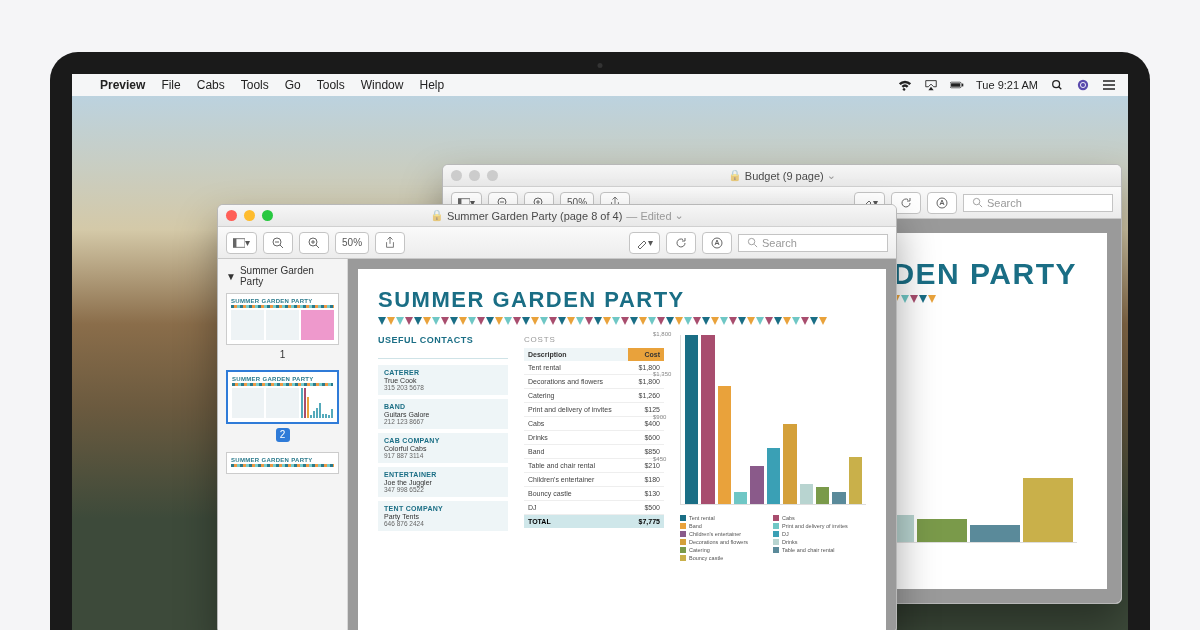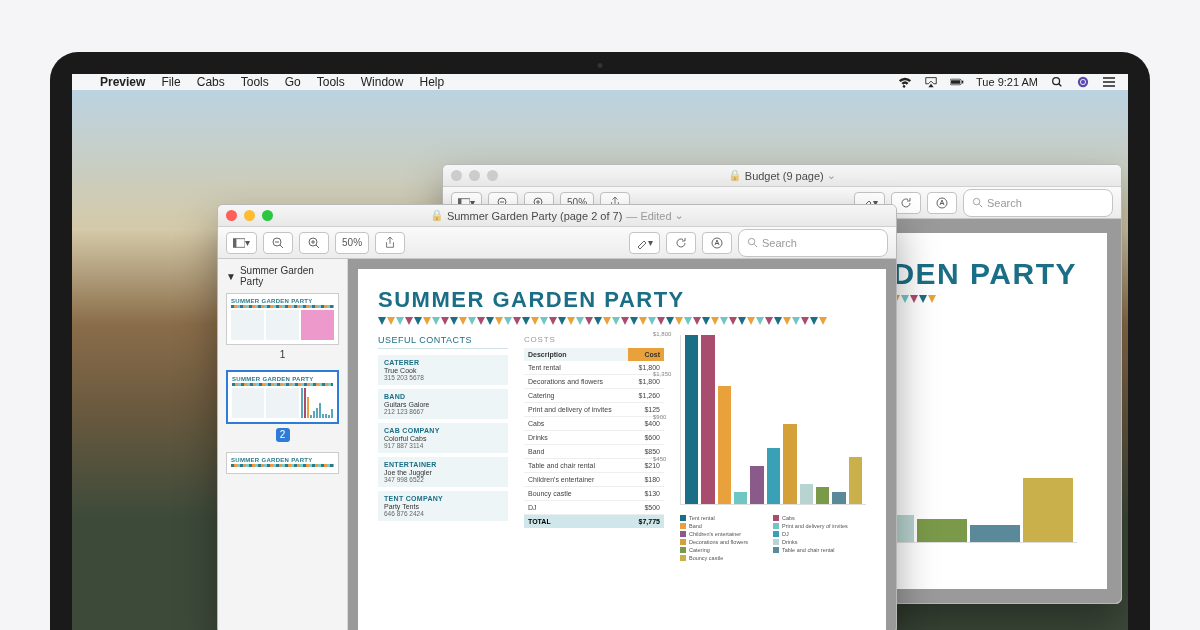--- a/index.html
+++ b/index.html
@@ -1,36 +1,36 @@
 <!DOCTYPE html>
 <html><head>
 <meta charset="utf-8">
 <style>
 *{margin:0;padding:0;box-sizing:border-box;font-family:-apple-system,"Helvetica Neue",Arial,sans-serif}
 body{width:1200px;height:630px;background:#f5f5f7;overflow:hidden;position:relative}
 .laptop-frame{position:absolute;top:52px;left:50px;right:50px;bottom:0;background:#1a1a1a;border-radius:28px 28px 0 0;padding:22px 22px 0}
 .camera{position:absolute;top:11px;left:50%;transform:translateX(-50%);width:5px;height:5px;background:#333;border-radius:50%}
 .screen{width:100%;height:100%;background:linear-gradient(180deg,#b8d4e8 0%,#d4c9a8 28%,#8a6d4a 45%,#6b5a3f 60%,#3d4a3a 80%);position:relative;overflow:hidden}
-.menubar{height:16px;background:rgba(248,248,248,0.95);display:flex;align-items:center;padding:0 12px;font-size:12px;color:#222;gap:16px}
+.menubar{height:22px;background:rgba(248,248,248,0.95);display:flex;align-items:center;padding:0 12px;font-size:12px;color:#222;gap:16px}
 .menubar .apple{font-size:13px}
 .menubar .appname{font-weight:600}
 .menubar-right{margin-left:auto;display:flex;align-items:center;gap:12px;font-size:11px}
 .menubar-right svg{width:14px;height:12px;fill:#222}
 .minicon{width:14px;height:12px;display:inline-block}
 
 .win{position:absolute;background:#ececec;border:1px solid #b8b8b8;border-radius:6px;box-shadow:0 20px 40px rgba(0,0,0,0.35);overflow:hidden}
 .titlebar{height:22px;display:flex;align-items:center;justify-content:center;font-size:11px;color:#4a4a4a;background:linear-gradient(#f6f6f6,#e8e8e8);border-bottom:1px solid #d0d0d0;position:relative}
 .traffic{position:absolute;left:8px;display:flex;gap:7px}
 .dot{width:11px;height:11px;border-radius:50%}
 .dot.r{background:#ff5f57}.dot.y{background:#febc2e}.dot.g{background:#28c840}
 .titlebar .edited{color:#999;margin-left:4px}
 .toolbar{height:32px;background:linear-gradient(#fafafa,#ececec);border-bottom:1px solid #c8c8c8;display:flex;align-items:center;gap:6px;padding:0 8px}
 .tb-btn{background:#fff;border:1px solid #c4c4c4;border-radius:4px;height:22px;min-width:30px;display:flex;align-items:center;justify-content:center;font-size:10px;color:#555;padding:0 6px}
 .tb-btn svg{width:12px;height:12px;fill:#555}
-.search-field{flex:0 0 150px;height:28px;background:#fff;border:1px solid #c4c4c4;border-radius:8px;display:flex;align-items:center;padding:0 8px;font-size:11px;color:#999;gap:4px;margin-left:auto}
+.search-field{flex:0 0 150px;height:18px;background:#fff;border:1px solid #c4c4c4;border-radius:0;display:flex;align-items:center;padding:0 8px;font-size:11px;color:#999;gap:4px;margin-left:auto}
 .tb-spacer{flex:1}
 
 .win-body{display:flex;height:calc(100% - 54px);background:#fff}
 .sidebar{width:130px;background:#f4f4f4;border-right:1px solid #d8d8d8;padding:6px 8px;font-size:10px;overflow:hidden}
 .sidebar-title{font-size:10px;color:#333;margin-bottom:6px;display:flex;align-items:center;gap:4px}
 .thumb{background:#fff;border:1px solid #ccc;margin-bottom:4px;padding:4px;font-size:5px}
 .thumb.sel{border:2px solid #2f7bd8}
 .thumb-num{text-align:center;font-size:10px;color:#333;margin-bottom:10px}
 .thumb-num.sel{background:#2f7bd8;color:#fff;width:14px;height:14px;border-radius:3px;margin:0 auto 10px;line-height:14px}
 .mini-title{color:#2a7a8c;font-weight:700;font-size:6px;letter-spacing:.3px}
@@ -44,21 +44,21 @@
 .doc{background:#fff;width:100%;height:100%;padding:18px 20px}
 .doc-title{color:#1a6e85;font-weight:800;font-size:22px;letter-spacing:1.5px}
 .bunting{height:10px;display:flex;margin:4px 0 8px}
 .bunting span{width:8px;height:8px;margin-right:1px}
 .bunting span:nth-child(4n+1){background:#1a6e85;clip-path:polygon(0 0,100% 0,50% 100%)}
 .bunting span:nth-child(4n+2){background:#e9a23b;clip-path:polygon(0 0,100% 0,50% 100%)}
 .bunting span:nth-child(4n+3){background:#6fc7c5;clip-path:polygon(0 0,100% 0,50% 100%)}
 .bunting span:nth-child(4n){background:#a84d6e;clip-path:polygon(0 0,100% 0,50% 100%)}
 .doc-cols{display:flex;gap:16px}
 .contacts{width:130px}
-.section-head{color:#1a6e85;font-size:9px;font-weight:400;letter-spacing:.5px;border-bottom:1px solid #cfe3e7;padding-bottom:3px;margin-bottom:6px}
+.section-head{color:#1a6e85;font-size:9px;font-weight:700;letter-spacing:.5px;border-bottom:1px solid #cfe3e7;padding-bottom:13px;margin-bottom:6px}
 .contact{background:#eef5f7;padding:4px 6px;margin-bottom:4px;font-size:7px}
 .contact .role{color:#1a6e85;font-weight:700;font-size:7px;letter-spacing:.3px}
 .contact .name{color:#333;font-size:7px;margin-top:1px}
 .contact .phone{color:#666;font-size:6.5px}
 .costs{width:140px}
 .cost-head{color:#999;font-size:8px;letter-spacing:.8px;margin-bottom:4px}
 .cost-th{display:flex;background:#e9a23b;font-size:7px;font-weight:600;color:#333}
 .cost-th .c1{flex:1;background:#eef5f7;padding:3px 4px}
 .cost-th .c2{width:36px;text-align:right;padding:3px 4px}
 .cost-row{display:flex;font-size:7px;border-bottom:1px solid #eee;padding:3px 4px}
@@ -280,21 +280,21 @@
     </div>
 
     <div class="win win1">
       <div class="titlebar">
         <div class="traffic">
           <span class="dot r"></span>
           <span class="dot y"></span>
           <span class="dot g"></span>
         </div>
         <span style="margin-right:3px;opacity:.5">🔒</span>
-        <span>Summer Garden Party (page 2 of 7)</span>
+        <span>Summer Garden Party (page 8 of 4)</span>
         <span class="edited">— Edited</span>
         <span style="margin-left:3px;color:#999">⌄</span>
       </div>
       <div class="toolbar">
         <div class="tb-btn"><svg viewBox="0 0 14 10">
               <rect width="14" height="10" fill="none" stroke="#666"></rect>
               <rect width="4" height="10" fill="#666"></rect>
             </svg>▾</div>
         <div class="tb-btn">
             <svg viewBox="0 0 12 12">

